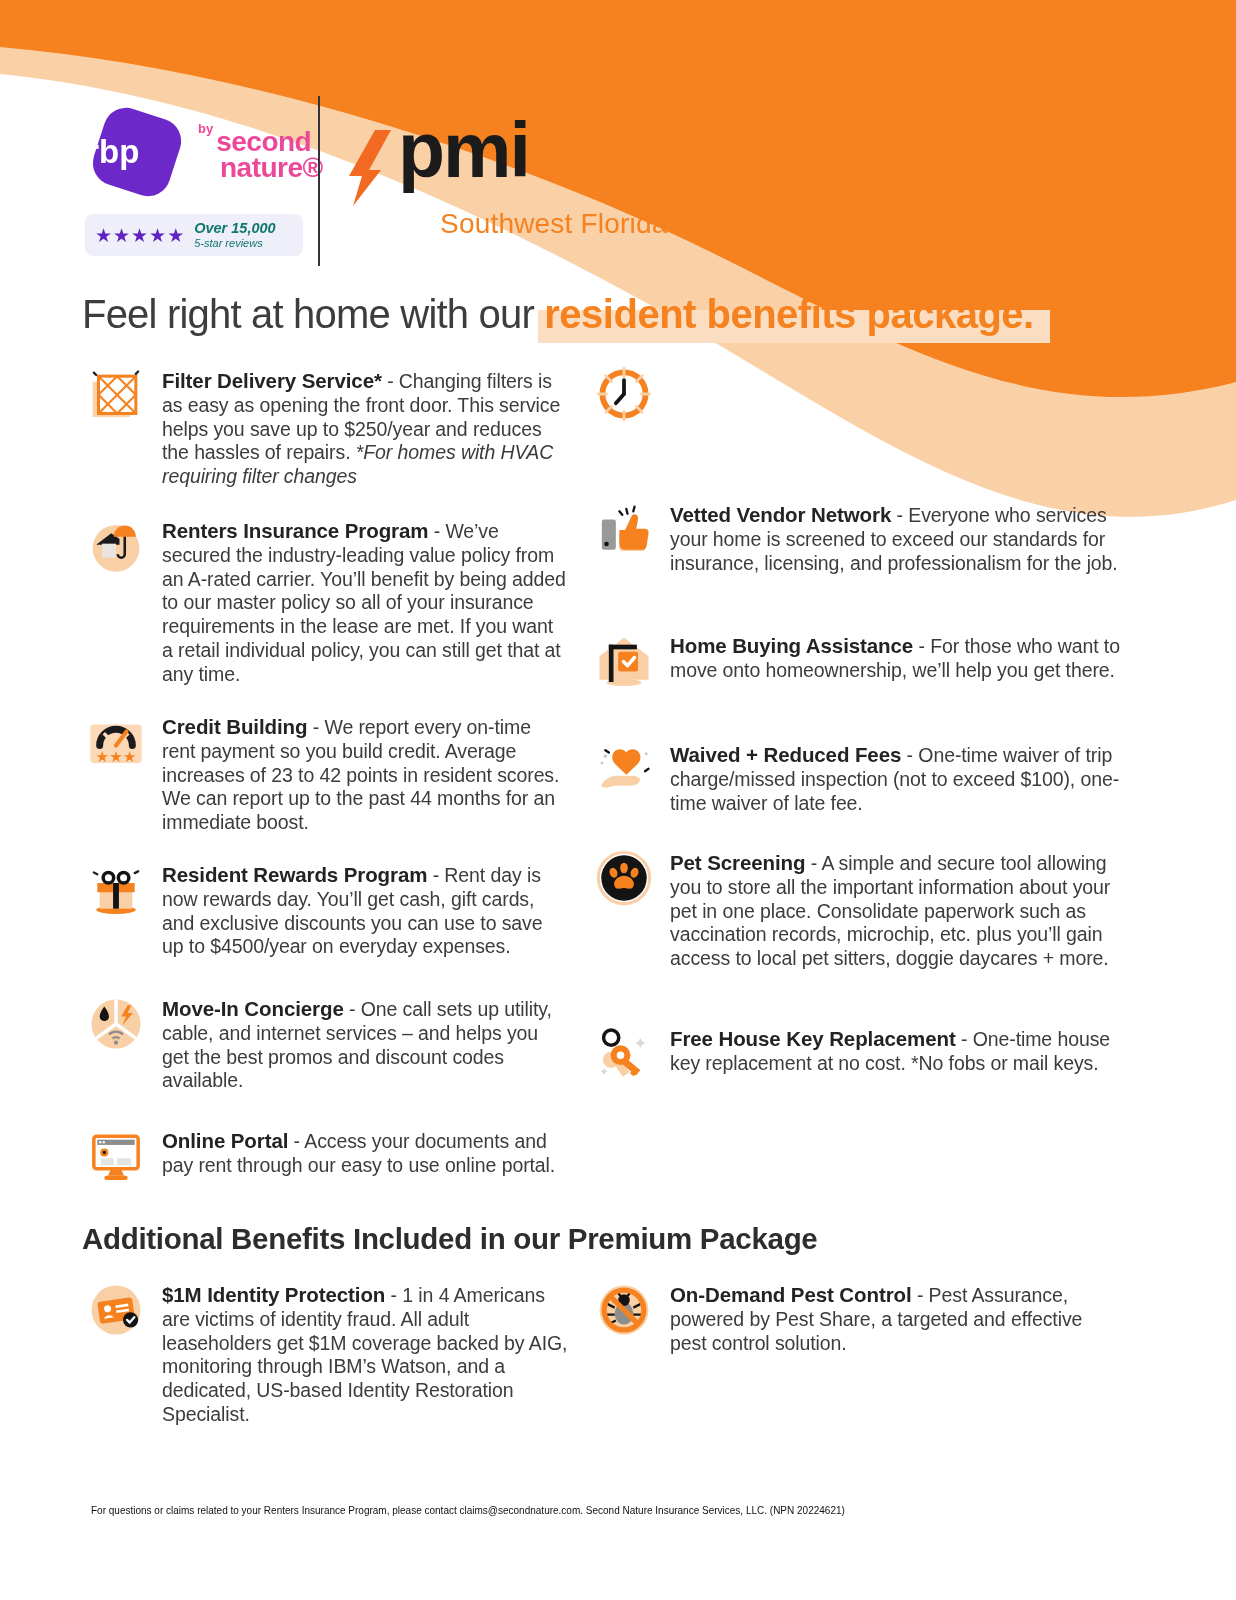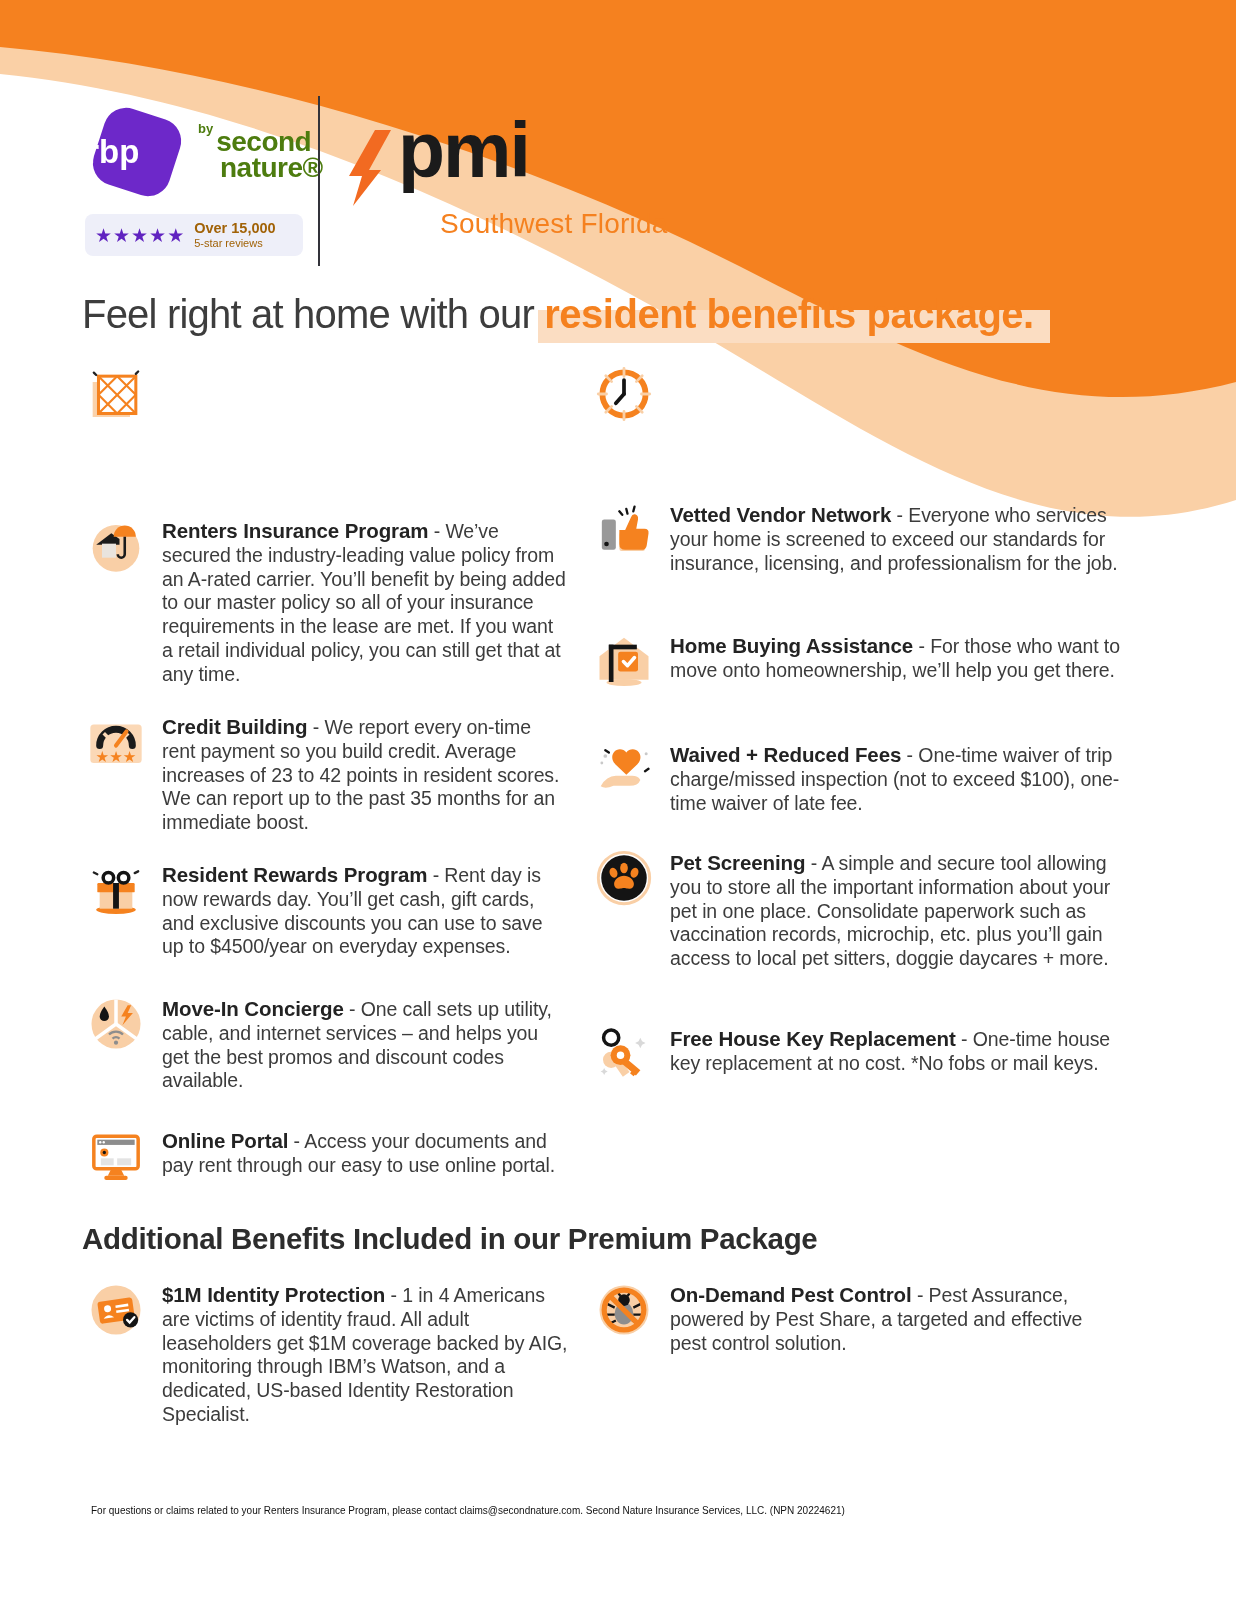--- a/index.html
+++ b/index.html
@@ -5,28 +5,28 @@
   html,body{margin:0;padding:0;background:#ffffff;}
   .page{position:relative;width:1236px;height:1600px;overflow:hidden;background:#fff;
         font-family:"Liberation Sans","DejaVu Sans",sans-serif;}
   .wave{position:absolute;top:0;left:0;z-index:0;}
   
   .header{position:absolute;top:0;left:0;width:100%;height:280px;z-index:2;}
   .rbp-badge{position:absolute;left:85px;top:100px;width:104px;height:104px;}
   .rbp-badge-label{position:absolute;left:85px;top:100px;width:104px;height:104px;display:flex;
         align-items:center;justify-content:center;color:#fff;font-weight:bold;font-size:33px;z-index:3;gap:40px;}
   .rbp-badge-label sup{font-size:10px;margin-left:1px;}
-  .by-brand{position:absolute;left:198px;top:122px;width:120px;color:#4d7c0f;line-height:1;}
+  .by-brand{position:absolute;left:198px;top:122px;width:120px;color:#ec4899;line-height:1;}
   .by-word{font-size:13px;font-weight:600;display:inline-block;vertical-align:18px;margin-right:3px;}
   .brand1{font-size:28px;font-weight:800;display:inline-block;letter-spacing:-0.5px;}
   .brand2{font-size:28px;font-weight:800;margin-left:22px;margin-top:-2px;letter-spacing:-0.5px;}
   .reviews-pill{position:absolute;left:85px;top:214px;width:218px;height:42px;background:#EEEFF9;
         border-radius:8px;display:flex;align-items:center;padding:0 10px;box-sizing:border-box;gap:9px;}
   .stars{color:#6023C0;font-size:19px;letter-spacing:1px;white-space:nowrap;}
-  .reviews-text{line-height:1.1;color:#a16207;}
+  .reviews-text{line-height:1.1;color:#0f766e;font-style:italic;}
   .reviews-line1{font-size:14.5px;font-weight:bold;}
   .reviews-line2{font-size:11px;}
   .divider{position:absolute;left:318px;top:96px;width:2px;height:170px;background:#33333a;}
   .pmi-glyph{position:absolute;left:345px;top:128px;}
   .pmi-word{position:absolute;left:398px;top:112px;font-size:77px;font-weight:800;color:#1b1b1b;
         letter-spacing:-2px;line-height:1;}
   .pmi-region{position:absolute;left:440px;top:208px;font-size:28px;color:#F5811F;letter-spacing:0.2px;}
   
   .hero{position:absolute;left:82px;top:292px;margin:0;font-size:40px;letter-spacing:-0.8px;
         white-space:nowrap;z-index:2;font-weight:500;color:#3d3d3d;}
@@ -90,20 +90,25 @@
         <rect x="9" y="7" width="32" height="32" fill="#fff" stroke="#F5821F" stroke-width="2.6"></rect>
         <g stroke="#F5821F" stroke-width="1.8" fill="none">
           <path d="M9 7 L41 39 M25 7 L41 23 M9 23 L25 39"></path>
           <path d="M9 39 L41 7 M9 23 L25 7 M25 39 L41 23"></path>
         </g>
         <g stroke="#222" stroke-width="2" stroke-linecap="round">
             <path d="M5 4 l2 2 M43 3 l-2 2"></path>
           </g>
       </svg>
     </div>
+    <p class="btext">
+      <strong class="btitle">Filter Delivery Service*</strong>
+      <span>- Changing filters is as easy as opening the front door. This service helps you save up to $250/year and reduces the hassles of repairs.</span>
+      <em class="bnote">*For homes with HVAC requiring filter changes</em>
+    </p>
   </div>
 
   <div class="benefit" style="left:88px;top:518px;width:480px">
     <div class="bicon">
       <svg width="56" height="56" viewBox="0 0 48 48">
         <circle cx="24" cy="26" r="20" fill="#F9CFA6"></circle>
         <polygon points="7,23 20,13 27,18 27,23" fill="#1b1b1b"></polygon>
         <rect x="12" y="22" width="12" height="12" fill="#e9e4de"></rect>
         <path d="M22 16 a9.5 9.5 0 0 1 19 0 z" fill="#F5821F"></path>
         <path d="M31.5 16 V31 a3 3 0 0 1 -6 0" stroke="#1b1b1b" stroke-width="2.2" fill="none"></path>
@@ -120,21 +125,21 @@
       <svg width="56" height="56" viewBox="0 0 48 48">
         <rect x="2" y="9" width="44" height="33" rx="3" fill="#FBD8B6"></rect>
         <path d="M10 27 a14 14 0 0 1 28 0" stroke="#1b1b1b" stroke-width="6" fill="none" stroke-linecap="round"></path>
         <path d="M13.5 16.5 L18 21 M34.5 16.5 L30 21" stroke="#FBD8B6" stroke-width="3"></path>
         <line x1="24" y1="27" x2="33" y2="15" stroke="#F5821F" stroke-width="3.5" stroke-linecap="round"></line>
         <text x="24" y="41" text-anchor="middle" font-size="13" fill="#F5821F" font-family="DejaVu Sans">★★★</text>
       </svg>
     </div>
     <p class="btext">
       <strong class="btitle">Credit Building</strong>
-      <span>- We report every on-time rent payment so you build credit. Average increases of 23 to 42 points in resident scores. We can report up to the past 35 months for an immediate boost.</span>
+      <span>- We report every on-time rent payment so you build credit. Average increases of 23 to 42 points in resident scores. We can report up to the past 44 months for an immediate boost.</span>
     </p>
   </div>
 
   <div class="benefit" style="left:88px;top:862px;width:480px">
     <div class="bicon">
       <svg width="56" height="56" viewBox="0 0 48 48">
         <ellipse cx="24" cy="41" rx="17" ry="3.5" fill="#F5821F"></ellipse>
         <rect x="10" y="23" width="28" height="17" fill="#F9CFA6"></rect>
         <rect x="8" y="18" width="32" height="8" rx="1" fill="#F5821F"></rect>
         <rect x="21.5" y="18" width="5" height="22" fill="#141414"></rect>

